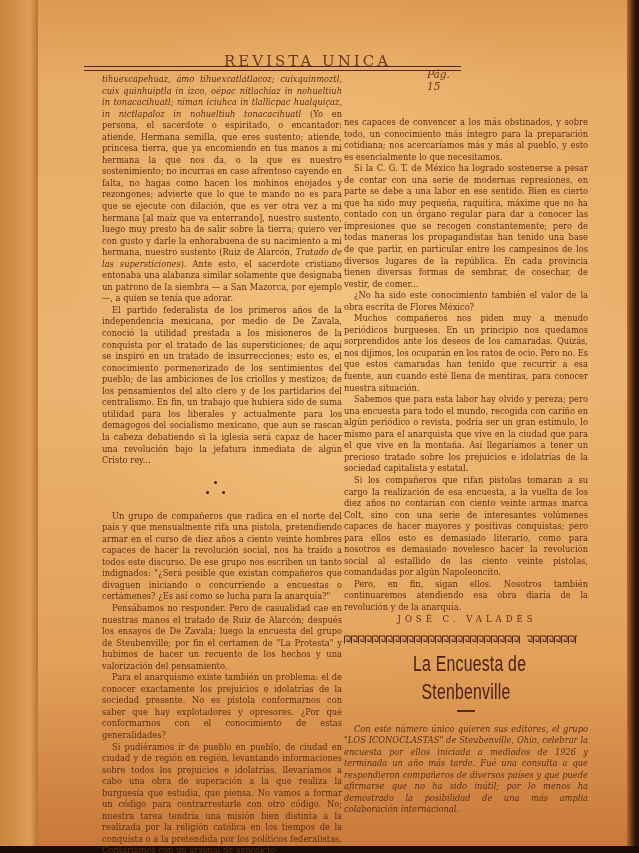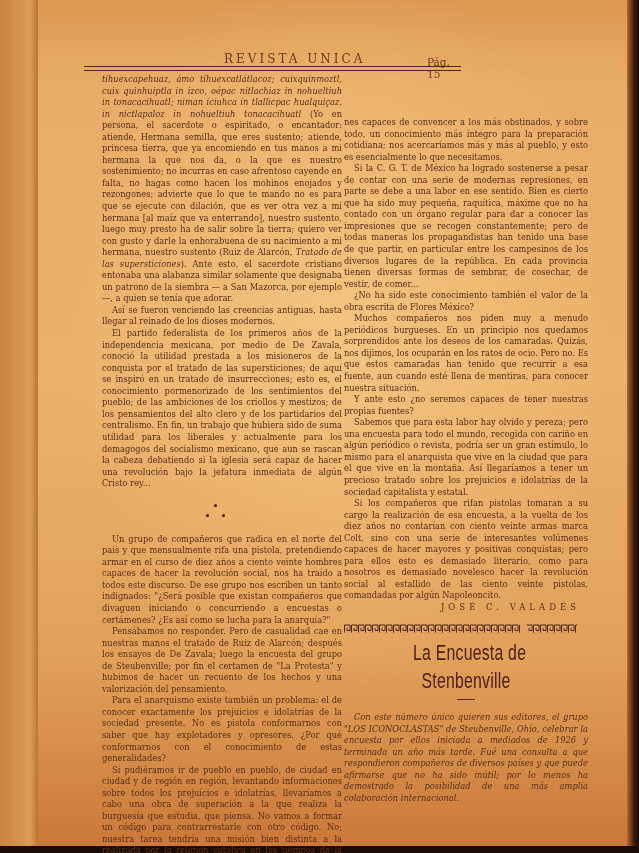--- a/index.html
+++ b/index.html
@@ -31,45 +31,45 @@
   }
   .right-dark {
     position:absolute; left:627px; top:0; width:12px; height:853px;
     background:linear-gradient(90deg,#b9662c,#3a1c0b 60%,#1a0d06);
   }
   .header {
     position:absolute; left:84px; top:52px; width:380px; height:14px;
     font-family:"DejaVu Serif", serif;
   }
   .header-title {
-    position:absolute; left:140px; top:0; font-size:12px; letter-spacing:3px; color:#6a3a1f;
+    position:absolute; left:140px; top:0; font-size:15px; letter-spacing:3px; color:#6a3a1f;
   }
   .header-page {
-    position:absolute; left:343px; top:4px; font-size:10.5px; color:#6a3a1f;
+    position:absolute; left:343px; top:16px; font-size:10.5px; color:#6a3a1f;font-style:italic;
   }
   .header-rule {
     position:absolute; left:84px; top:66px; width:377px; height:3px;
     border-top:1.5px solid #4d2814; border-bottom:1px solid #4d2814;
   }
   .col {
     position:absolute; top:74px; width:240px;
     font-family:"DejaVu Serif", serif;
     font-size:8.3px; line-height:11.55px; color:#5a2e16;
     text-align:justify;
   }
   .col-left { left:102px; }
   .col-right { left:344px; width:244px;margin-top:43px; }
   .col p { margin:0; text-indent:10px; }
   .col p.noindent { text-indent:0; }
   .it { font-style:italic; }
   .stars {
     position:relative; height:30px; margin:8px 0 6px 0;
   }
   .star { position:absolute; width:3px; height:3px; border-radius:50%; background:#3b1d0e; }
-  .sig-name { text-align:right; letter-spacing:4px; font-size:8.5px; margin-top:1px; padding-right:8px; text-indent:0; }
+  .sig-name { text-align:center; letter-spacing:4px; font-size:8.5px; margin-top:1px; padding-right:8px; text-indent:0; }
   .sig-place { text-indent:0; letter-spacing:1px; font-size:8.5px; padding-left:12px; }
   .greek {
     margin:10px 0 6px 0; height:9px;
     font-family:"DejaVu Sans Mono", monospace; font-size:9px; line-height:9px; color:#4a2414;
     letter-spacing:-0.5px; overflow:hidden; white-space:nowrap;
   }
   .section-title {
     text-align:center; font-family:"Liberation Sans Narrow","Liberation Sans", sans-serif;
     font-size:22px; line-height:28px; color:#4a2112; transform:scaleX(0.72); transform-origin:center;
     margin:4px 0 0 0; letter-spacing:0.3px; text-indent:0;
@@ -87,41 +87,40 @@
 <div class="bottom-dark"></div>
 
 <div class="header">
   <span class="header-title">REVISTA UNICA</span>
   <span class="header-page">Pág. 15</span>
 </div>
 <div class="header-rule"></div>
 
 <div class="col col-left">
   <p class="noindent"><span class="it">tihuexcapehuaz, ámo tihuexcatlátlacoz; cuixquinmoztl, cuix quinhuiptla in izco, oépac nitlachiaz in nohueltiuh in tonacacihuatl; niman iciuhca in tlallicpac hualquiçaz, in nictlapaloz in nohueltiuh tonacacihuatl</span><span> (Yo en persona, el sacerdote o espiritado, o encantador: atiende, Hermana semilla, que eres sustento; atiende, princesa tierra, que ya encomiendo en tus manos a mi hermana la que nos da, o la que es nuestro sostenimiento; no incurras en caso afrentoso cayendo en falta, no hagas como hacen los mohinos enojados y rezongones; advierte que lo que te mando no es para que se ejecute con dilación, que es ver otra vez a mi hermana [al maíz que va enterrando], nuestro sustento, luego muy presto ha de salir sobre la tierra; quiero ver con gusto y darle la enhorabuena de su nacimiento a mi hermana, nuestro sustento (Ruiz de Alarcón, </span><span class="it">Tratado de las supersticiones</span><span>). Ante esto, el sacerdote cristiano entonaba una alabanza similar solamente que designaba un patrono de la siembra — a San Mazorca, por ejemplo —, a quien se tenía que adorar.</span></p>
-  <p>Así se fueron venciendo las creencias antiguas, hasta llegar al reinado de los dioses modernos.</p>
   <p>El partido federalista de los primeros años de la independencia mexicana, por medio de De Zavala, conoció la utilidad prestada a los misioneros de la conquista por el tratado de las supersticiones; de aquí se inspiró en un tratado de insurrecciones; esto es, el conocimiento pormenorizado de los sentimientos del pueblo; de las ambiciones de los criollos y mestizos; de los pensamientos del alto clero y de los partidarios del centralismo. En fin, un trabajo que hubiera sido de suma utilidad para los liberales y actualmente para los demagogos del socialismo mexicano, que aun se rascan la cabeza debatiendo si la iglesia será capaz de hacer una revolución bajo la jefatura inmediata de algún Cristo rey...</p>
   <div class="stars">
     <span class="star" style="left:112px;top:6px"></span>
     <span class="star" style="left:104px;top:16px"></span>
     <span class="star" style="left:120px;top:16px"></span>
   </div>
   <p>Un grupo de compañeros que radica en el norte del país y que mensualmente rifa una pistola, pretendiendo armar en el curso de diez años a ciento veinte hombres capaces de hacer la revolución social, nos ha traído a todos este discurso. De ese grupo nos escriben un tanto indignados: "¿Será posible que existan compañeros que divaguen iniciando o concurriendo a encuestas o certámenes? ¿Es así como se lucha para la anarquía?"</p>
   <p>Pensábamos no responder. Pero de casualidad cae en nuestras manos el tratado de Ruiz de Alarcón; después los ensayos de De Zavala; luego la encuesta del grupo de Steubenville; por fin el certamen de "La Protesta" y hubimos de hacer un recuento de los hechos y una valorización del pensamiento.</p>
   <p>Para el anarquismo existe también un problema: el de conocer exactamente los prejuicios e idolatrías de la sociedad presente. No es pistola conformarnos con saber que hay explotadores y opresores. ¿Por qué conformarnos con el conocimiento de estas generalidades?</p>
   <p>Si pudiéramos ir de pueblo en pueblo, de ciudad en ciudad y de región en región, levantando informaciones sobre todos los prejuicios e idolatrías, llevaríamos a cabo una obra de superación a la que realiza la burguesía que estudia, que piensa. No vamos a formar un código para contrarrestarle con otro código. No; nuestra tarea tendría una misión bien distinta a la realizada por la religión católica en los tiempos de la conquista o a la pretendida por los políticos federalistas. Contaríamos con un arsenal de exposicio-</p>
 </div>
 
 <div class="col col-right">
   <p class="noindent">nes capaces de convencer a los más obstinados, y sobre todo, un conocimiento más íntegro para la preparación cotidiana; nos acercaríamos más y más al pueblo, y esto es esencialmente lo que necesitamos.</p>
   <p>Si la C. G. T. de México ha logrado sostenerse a pesar de contar con una serie de modernas represiones, en parte se debe a una labor en ese sentido. Bien es cierto que ha sido muy pequeña, raquítica, máxime que no ha contado con un órgano regular para dar a conocer las impresiones que se recogen constantemente; pero de todas maneras los propagandistas han tenido una base de que partir, en particular entre los campesinos de los diversos lugares de la república. En cada provincia tienen diversas formas de sembrar, de cosechar, de vestir, de comer...</p>
   <p>¿No ha sido este conocimiento también el valor de la obra escrita de Flores México?</p>
   <p>Muchos compañeros nos piden muy a menudo periódicos burgueses. En un principio nos quedamos sorprendidos ante los deseos de los camaradas. Quizás, nos dijimos, los ocuparán en los ratos de ocio. Pero no. Es que estos camaradas han tenido que recurrir a esa fuente, aun cuando esté llena de mentiras, para conocer nuestra situación.</p>
-  <p>Y ante esto ¿no seremos capaces de tener nuestras propias fuentes?</p>
   <p>Sabemos que para esta labor hay olvido y pereza; pero una encuesta para todo el mundo, recogida con cariño en algún periódico o revista, podría ser un gran estímulo, lo mismo para el anarquista que vive en la ciudad que para el que vive en la montaña. Así llegaríamos a tener un precioso tratado sobre los prejuicios e idolatrías de la sociedad capitalista y estatal.</p>
   <p>Si los compañeros que rifan pistolas tomaran a su cargo la realización de esa encuesta, a la vuelta de los diez años no contarían con ciento veinte armas marca Colt, sino con una serie de interesantes volúmenes capaces de hacer mayores y positivas conquistas; pero para ellos esto es demasiado literario, como para nosotros es demasiado novelesco hacer la revolución social al estallido de las ciento veinte pistolas, comandadas por algún Napoleoncito.</p>
+  <p>Pero, en fin, sigan ellos. Nosotros también continuaremos atendiendo esa obra diaria de la revolución y de la anarquía.</p>
   <p class="sig-name">JOSÉ C. VALADÉS</p>
 
   <div class="greek">
     <svg width="244" height="9" viewBox="0 0 244 9">
       <defs>
         <pattern id="gk" x="0" y="0" width="7" height="9" patternUnits="userSpaceOnUse">
           <path d="M0.5 8.5 V1 H6 V6.5 H3 V4" fill="none" stroke="#4a2414" stroke-width="1"></path>
         </pattern>
       </defs>
       <rect x="0" y="0" width="176" height="9" fill="url(#gk)"></rect>

